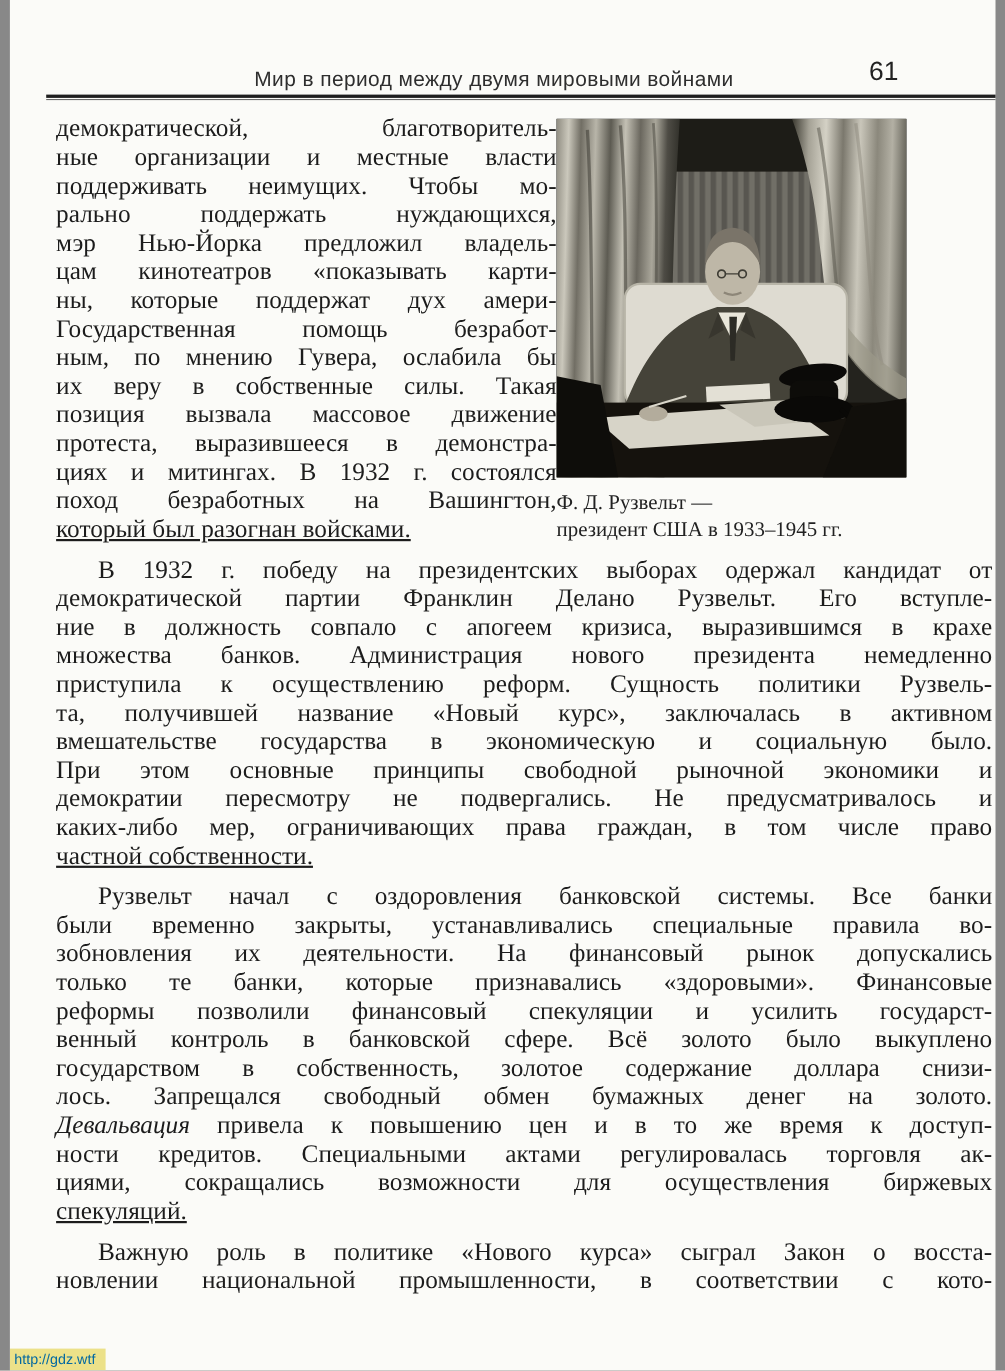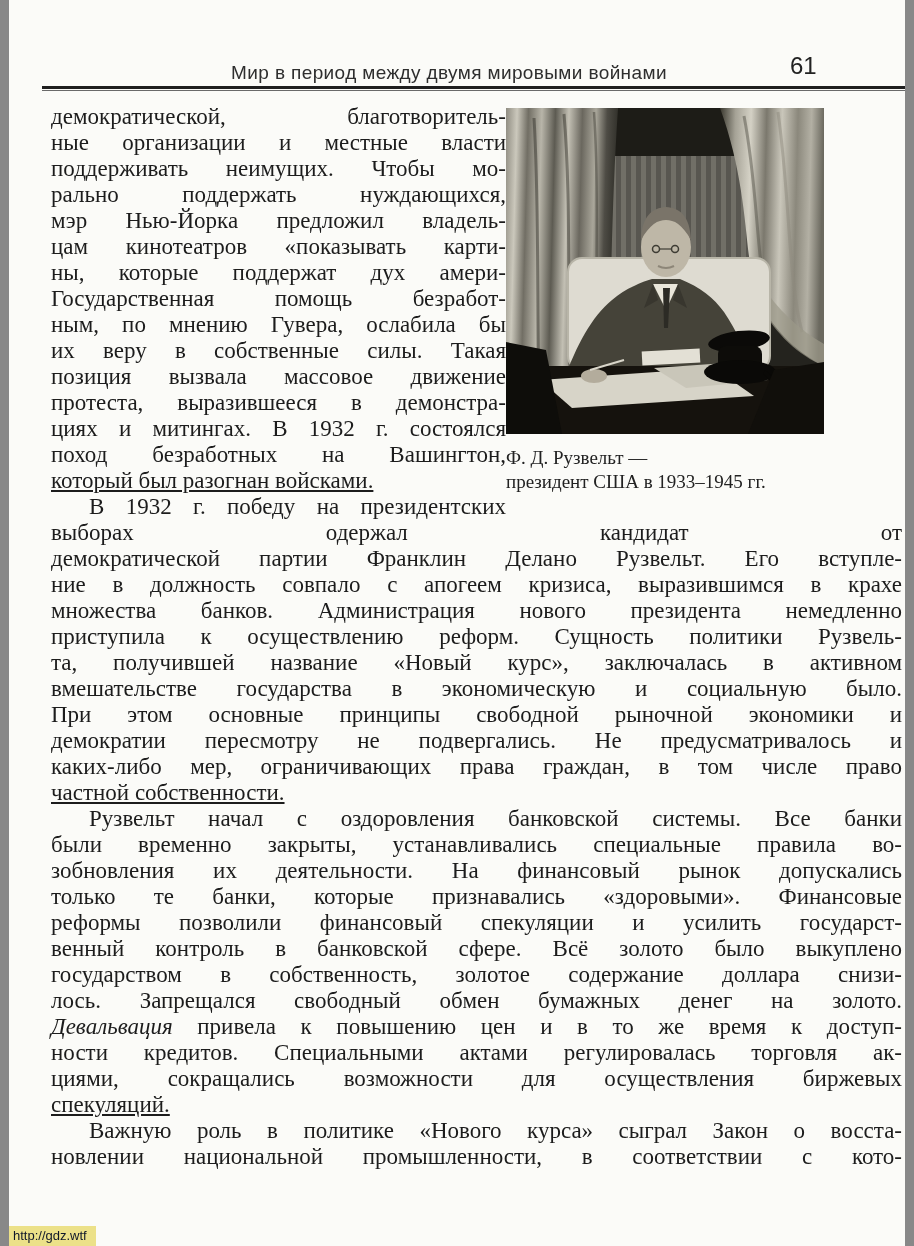--- a/index.html
+++ b/index.html
@@ -35,36 +35,36 @@
   
   .article{
     position:absolute;top:104px;left:42px;width:851px;
     font-size:23px;line-height:26px;
   }
   .para .line{
     text-align:justify;
     text-align-last:justify;
   }
   .para .line.last{text-align-last:left;text-decoration:underline;}
-  .para .line.indent{text-indent:38px;}
+  .para .line.indent{text-indent:38px;margin-top:11px;}
   
   .figure{
     float:right;width:396px;margin:4px 0 8px 0;
   }
   .photo{width:318px;height:326px;display:block;background:#24231e;}
   .caption{
     margin-top:12px;font-size:19px;line-height:24px;color:#222;
   }
   .caption .line{text-align:right;text-align-last:left;}
   
   .watermark{
     position:absolute;left:0;bottom:0;
     background:#ece189;
     font-family:"Liberation Sans","DejaVu Sans",sans-serif;
-    font-size:13px;color:#0f172a;
+    font-size:13px;color:#0369a1;
     padding:2px 9px 3px 4px;
     text-decoration:none;
     display:block;
   }
 </style>
 </head>
 <body>
 
 <div class="page">
 

